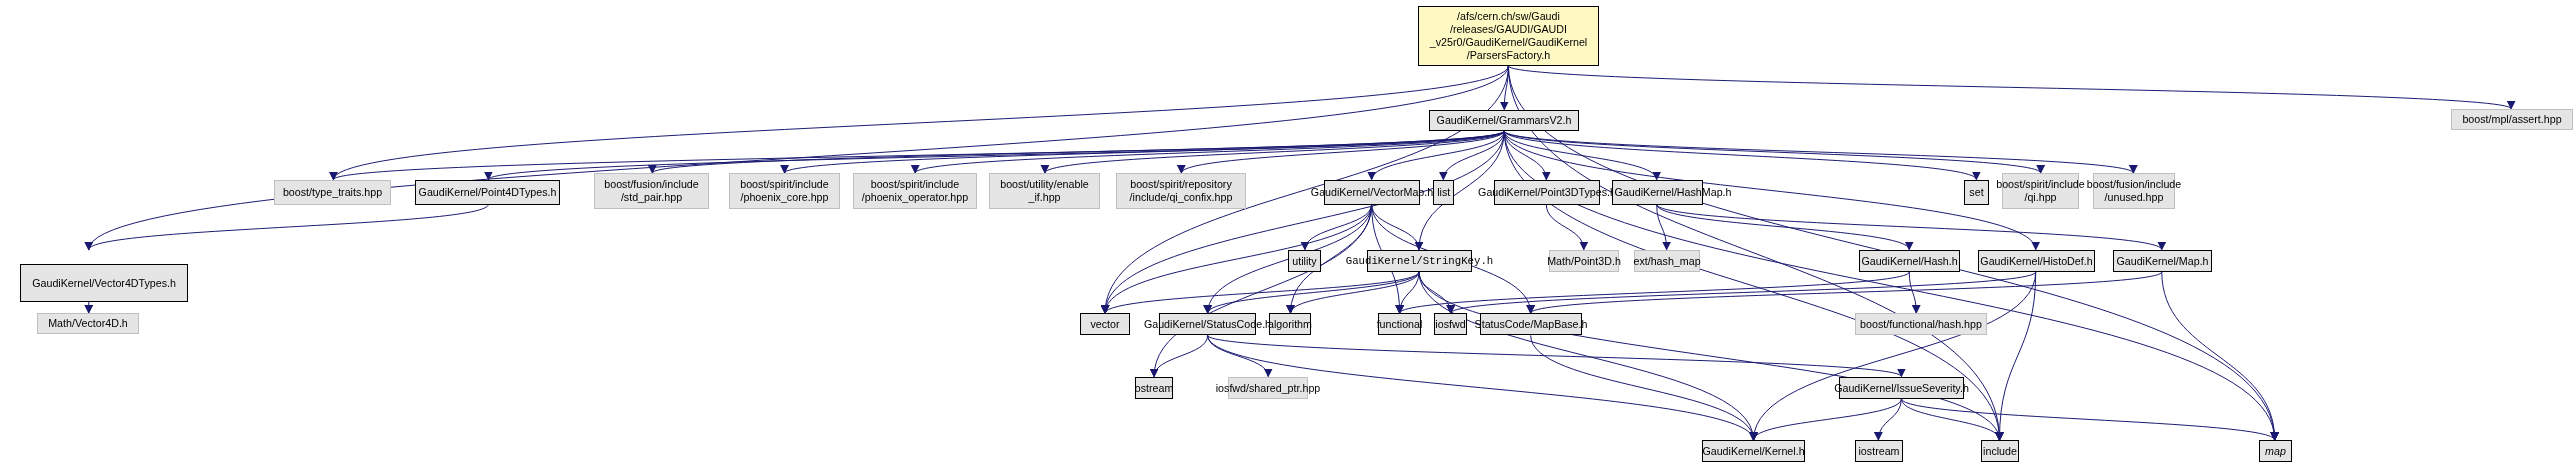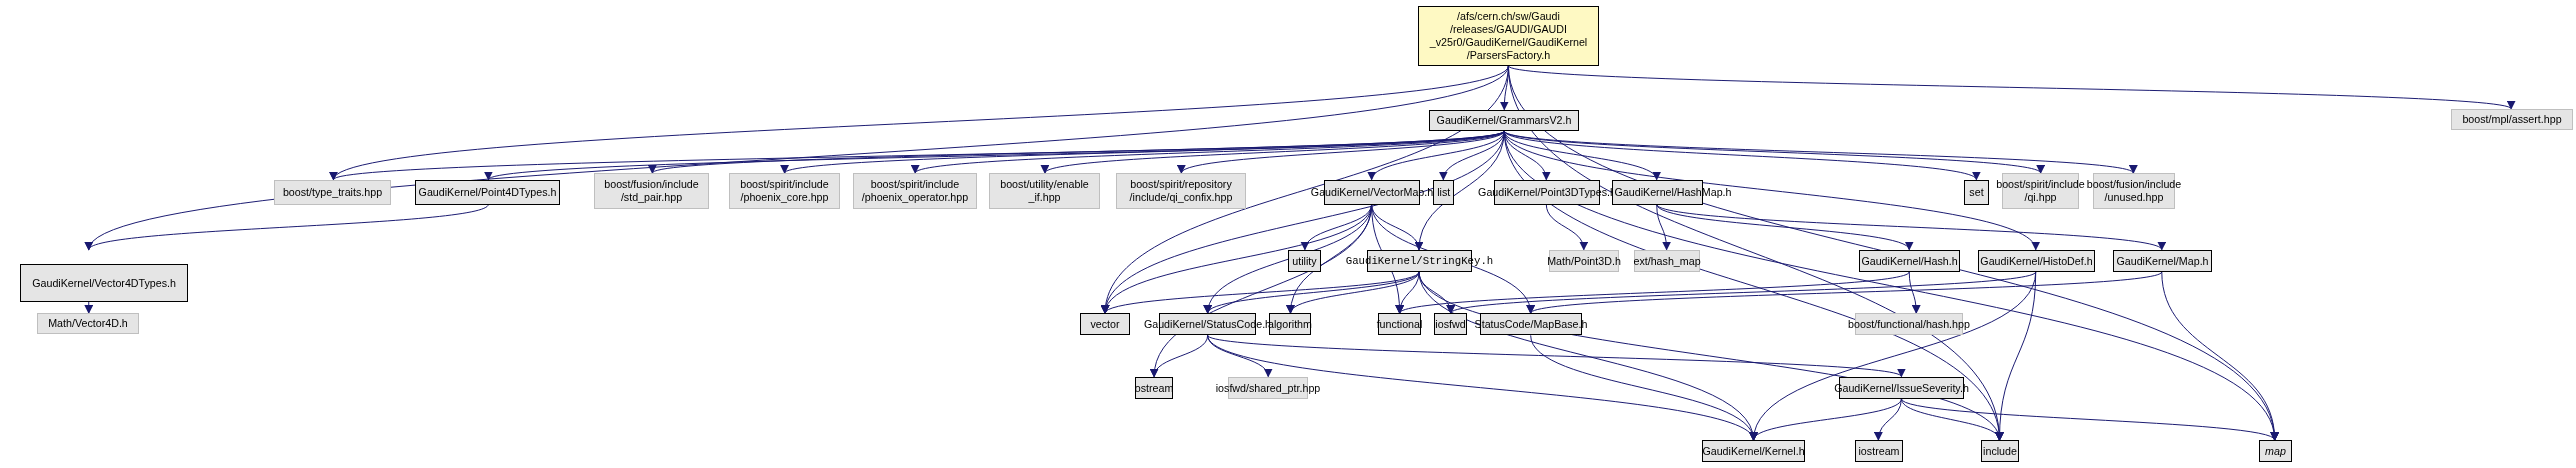--- a/index.html
+++ b/index.html
@@ -128,21 +128,21 @@
 <div class="node" style="left:1859px;top:250px;width:101px;height:22px;">GaudiKernel/Hash.h</div>
 <div class="node" style="left:1978px;top:250px;width:117px;height:22px;">GaudiKernel/HistoDef.h</div>
 <div class="node" style="left:2113px;top:250px;width:99px;height:22px;">GaudiKernel/Map.h</div>
 
 <div class="node" style="left:1080px;top:313px;width:50px;height:22px;">vector</div>
 <div class="node" style="left:1159px;top:313px;width:97px;height:22px;">GaudiKernel/StatusCode.h</div>
 <div class="node" style="left:1269px;top:313px;width:42px;height:22px;">algorithm</div>
 <div class="node" style="left:1378px;top:313px;width:43px;height:22px;">functional</div>
 <div class="node" style="left:1434px;top:313px;width:33px;height:22px;">iosfwd</div>
 <div class="node" style="left:1480px;top:313px;width:102px;height:22px;">StatusCode/MapBase.h</div>
-<div class="node ext" style="left:1855px;top:313px;width:108px;height:22px;">boost/functional/hash.hpp</div>
+<div class="node ext" style="left:1855px;top:313px;width:132px;height:22px;">boost/functional/hash.hpp</div>
 
 <div class="node" style="left:1135px;top:377px;width:38px;height:22px;">ostream</div>
 <div class="node ext" style="left:1228px;top:377px;width:80px;height:22px;">iosfwd/shared_ptr.hpp</div>
 <div class="node" style="left:1839px;top:377px;width:125px;height:22px;">GaudiKernel/IssueSeverity.h</div>
 
 <div class="node" style="left:1702px;top:440px;width:103px;height:22px;">GaudiKernel/Kernel.h</div>
 <div class="node" style="left:1855px;top:440px;width:48px;height:22px;">iostream</div>
 <div class="node" style="left:1981px;top:440px;width:38px;height:22px;">include</div>
 <div class="node" style="left:2259px;top:440px;width:33px;height:22px;font-style:italic;">map</div>
 

